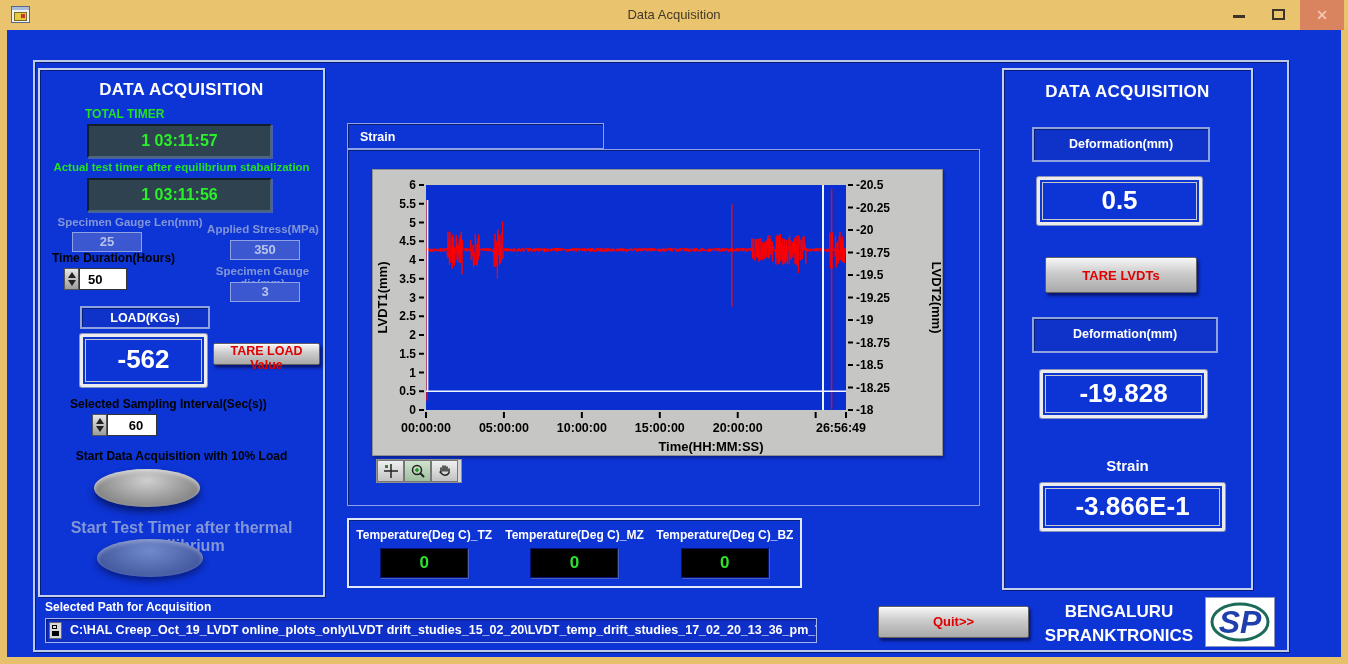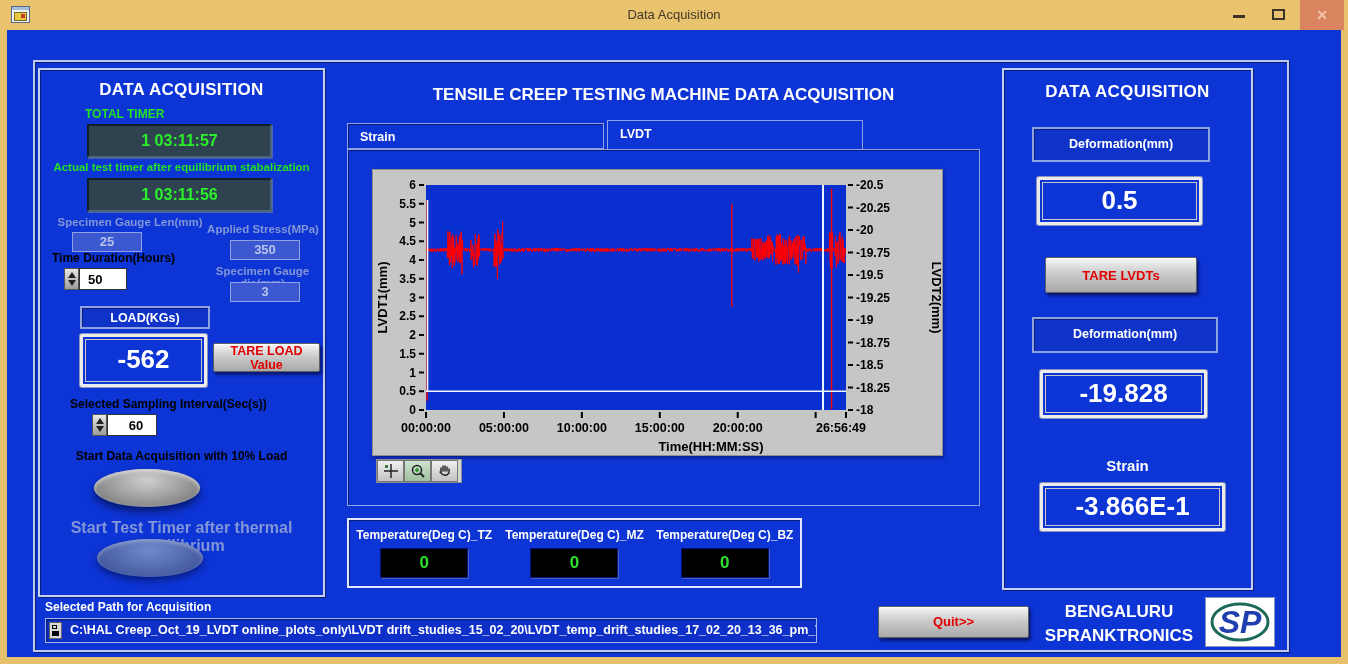--- a/index.html
+++ b/index.html
@@ -109,43 +109,41 @@
           <div class="up"></div>
           <div class="dn"></div>
         </div>
       <input class="num-input" style="left: 39px; top: 198px; width: 48px;" value="50">
 
       <div class="lbl-gray" style="position:absolute;left:160px;top:195px;width:125px;text-align:center;">Specimen Gauge dia(mm)</div>
       <div class="small-box" style="left:190px;top:212px;">3</div>
 
       <div class="label-box" style="left:40px;top:236px;width:130px;height:23px;font-size:12.5px;line-height:20px;">LOAD(KGs)</div>
       <div class="big-display" style="left:40px;top:264px;width:127px;height:53px;font-size:26px;line-height:45px;">-562</div>
-      <button class="sys-btn" style="left:173px;top:273px;width:107px;height:29px;font-size:12.5px;text-align:center;">TARE LOAD Value</button>
+      <button class="sys-btn" style="left:173px;top:273px;width:107px;height:22px;font-size:12.5px;text-align:center;">TARE LOAD Value</button>
 
       <div class="lbl-black" style="position:absolute;left:30px;top:327px;">Selected Sampling Interval(Sec(s))</div>
       <div class="spin" style="left:52px;top:344px;">
           <div class="up"></div>
           <div class="dn"></div>
         </div>
       <input class="num-input" style="left: 67px; top: 344px; width: 50px; text-align: center;" value="60">
 
       <div class="lbl-black" style="position:absolute;left:0;right:0;top:379px;text-align:center;">Start Data Acquisition with 10% Load</div>
       <div class="toggle" style="left:54px;top:399px;">
           <div class="arrow"></div>
         </div>
 
       <div class="lbl-gray" style="position:absolute;left:0;right:0;top:449px;text-align:center;font-size:16px;">Start  Test  Timer after thermal equilibrium</div>
       <div class="toggle dim" style="left:57px;top:469px;">
           <div class="arrow"></div>
         </div>
     </div>
 
-    <div class="center-title">TENSILE CREEP TESTING MACHINE DATA ACQUISITION</div>
     <div class="tab" id="tab-strain">Strain</div>
-    <div class="tab" id="tab-lvdt">LVDT</div>
     <div class="tab-page"></div>
 
     <div id="graph-frame"><svg width="571" height="287">
           <rect x="53" y="15" width="420" height="225" fill="#0a2fd0"></rect>
           <clipPath id="pc">
             <rect x="53" y="15" width="420" height="225"></rect>
           </clipPath>
           <line x1="46" y1="240" x2="51" y2="240" stroke="#000" stroke-width="2"></line>
           <text x="43" y="244" text-anchor="end" font-size="12" font-weight="bold" fill="#000">0</text>
           <line x1="46" y1="221.25" x2="51" y2="221.25" stroke="#000" stroke-width="2"></line>

